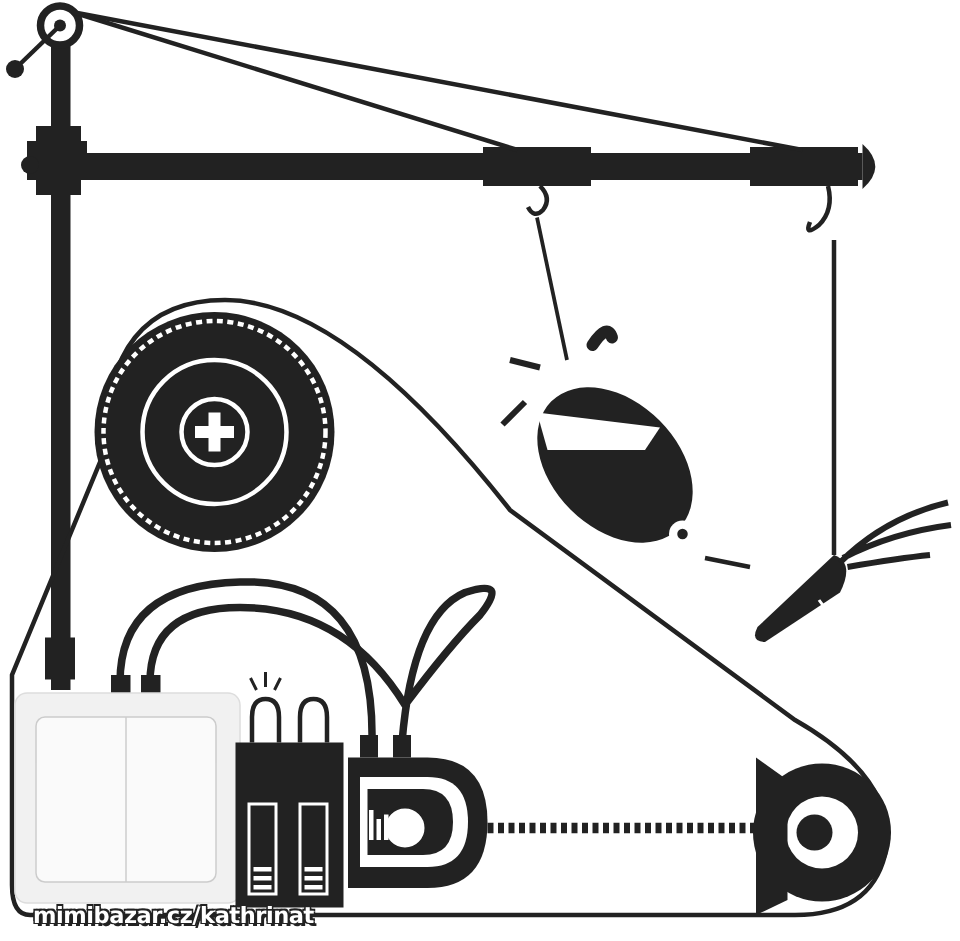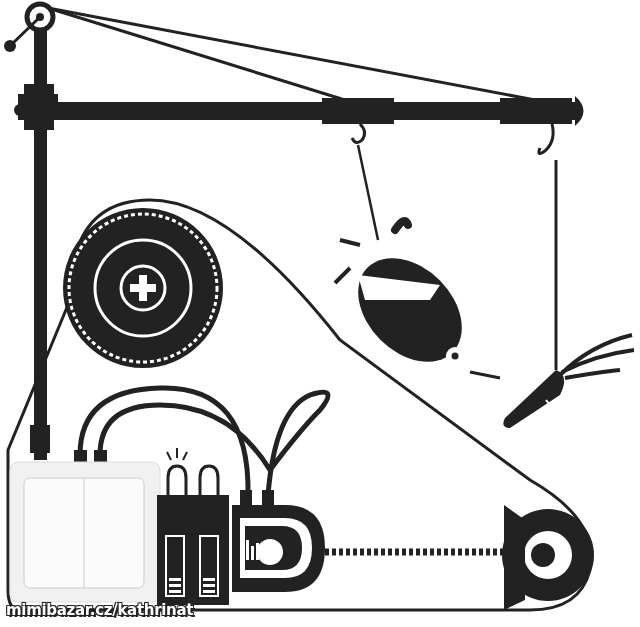--- a/index.html
+++ b/index.html
@@ -1,18 +1,18 @@
 <!DOCTYPE html>
 <html><head>
 <meta charset="utf-8">
 <style>
   html,body{margin:0;padding:0;background:#ffffff;}
   body{width:640px;height:627px;position:relative;overflow:hidden;font-family:"Liberation Sans",sans-serif;}
   #art{position:absolute;left:0;top:0;width:640px;height:627px;}
-  .watermark{position:absolute;left:6px;top:601px;font-family:"DejaVu Sans",sans-serif;font-weight:bold;font-size:15px;color:#ffffff;
+  .watermark{position:absolute;left:22px;top:601px;font-family:"DejaVu Sans",sans-serif;font-weight:bold;font-size:15px;color:#ffffff;
     text-shadow:-1px -1px 0 #222,1px -1px 0 #222,-1px 1px 0 #222,1px 1px 0 #222,2px 2px 0 #222;letter-spacing:-0.3px;}
 </style>
 </head>
 <body>
 
 <svg id="art" viewBox="0 0 640 627" xmlns="http://www.w3.org/2000/svg">
 
   <g fill="#222" stroke="#222">
     <rect x="34" y="30" width="13" height="430" stroke="none"></rect>
     <rect x="24" y="84" width="30" height="46" stroke="none"></rect>

